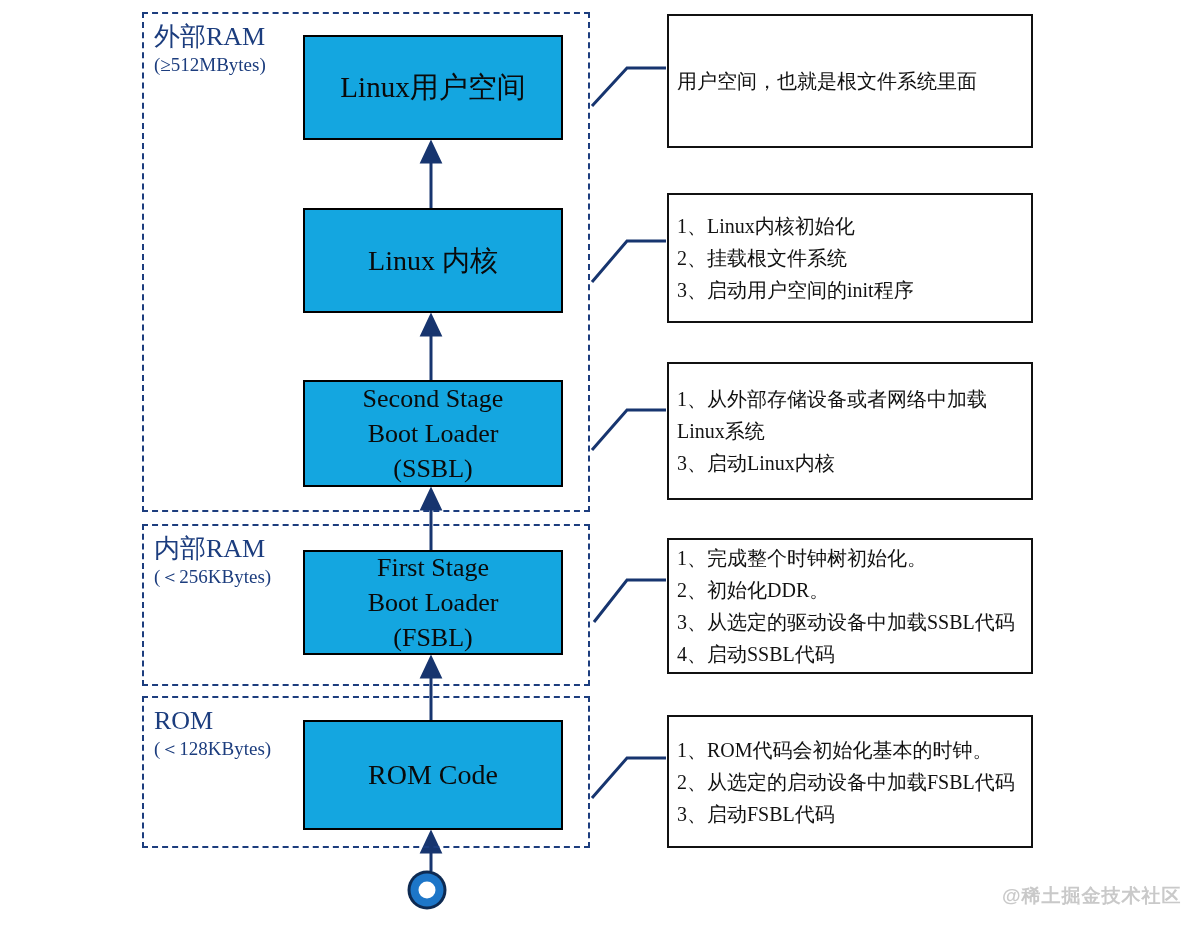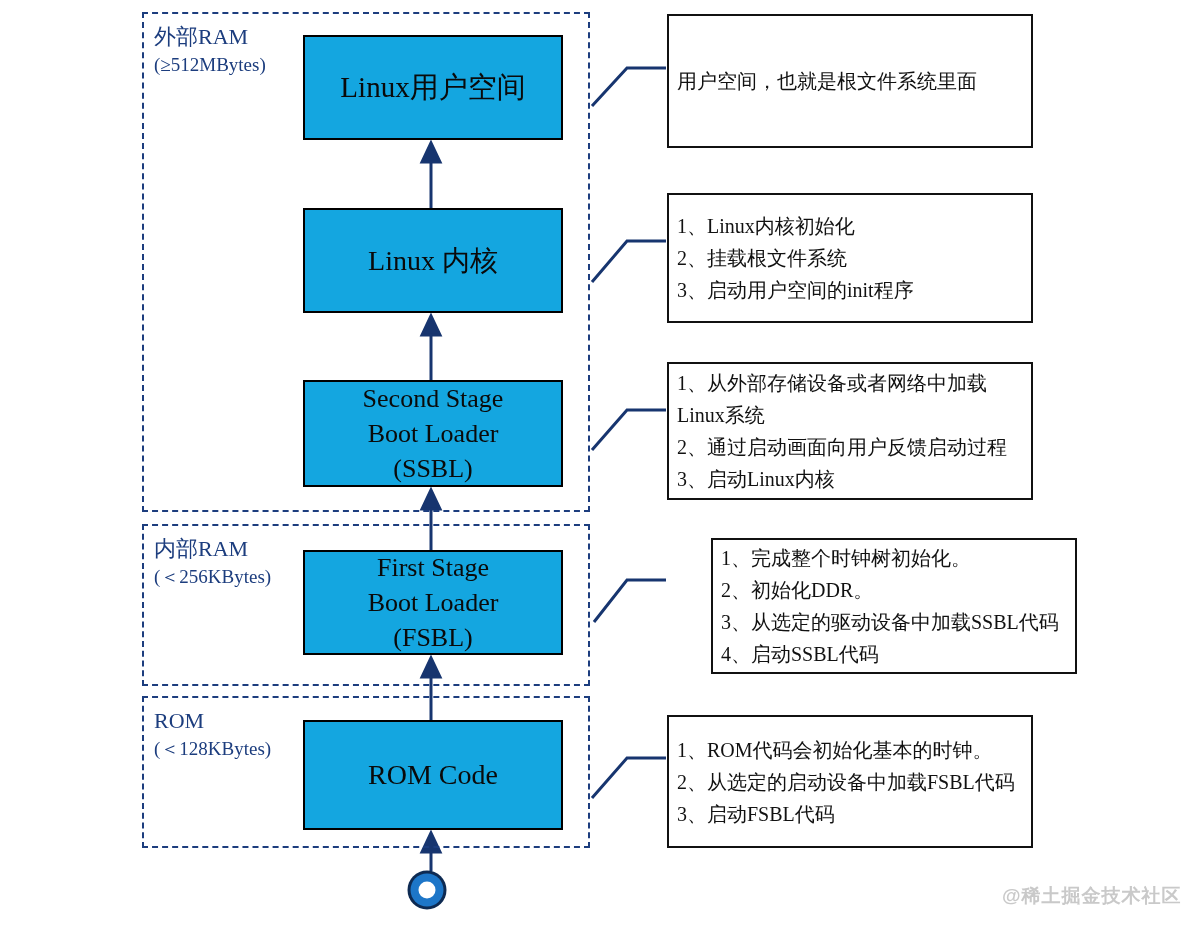--- a/index.html
+++ b/index.html
@@ -9,42 +9,42 @@
   }
   .connector-layer{position:absolute;left:0;top:0;width:1198px;height:937px;}
   .group{
     position:absolute;border:2px dashed #1c3d7e;background:transparent;
     box-sizing:border-box;
   }
   .g1{left:142px;top:12px;width:448px;height:500px;}
   .g2{left:142px;top:524px;width:448px;height:162px;}
   .g3{left:142px;top:696px;width:448px;height:152px;}
   .group-label{position:absolute;left:10px;top:8px;color:#1c3d7e;}
-  .group-title{font-size:22px;line-height:30px;}
+  .group-title{font-size:26px;line-height:30px;}
   .group-subtitle{font-size:19px;line-height:26px;}
   .node{
     position:absolute;left:303px;width:260px;background:#14a6e0;border:2px solid #000;
     box-sizing:border-box;display:flex;align-items:center;justify-content:center;
     text-align:center;color:#0a0a0a;white-space:pre-line;
   }
   .nodeA{top:35px;height:105px;font-size:29px;}
   .nodeB{top:208px;height:105px;font-size:28px;}
   .nodeC{top:380px;height:107px;font-size:26px;line-height:35px;}
   .nodeD{top:550px;height:105px;font-size:26px;line-height:35px;}
   .nodeE{top:720px;height:110px;font-size:28px;}
   .annotation{
     position:absolute;left:667px;width:366px;background:#ffffff;border:2px solid #111;
     box-sizing:border-box;display:flex;flex-direction:column;justify-content:center;
     padding:4px 8px;color:#111;font-size:20px;line-height:32px;
   }
   .annotation .line{white-space:nowrap;}
   .n1{top:14px;height:134px;}
   .n2{top:193px;height:130px;}
   .n3{top:362px;height:138px;}
-  .n4{top:538px;height:136px;margin-left:44px;}
+  .n4{top:538px;height:136px;}
   .n5{top:715px;height:133px;}
   .watermark{
     position:absolute;left:1002px;top:883px;color:#c9c9c9;font-size:19px;
     font-family:"Liberation Sans","DejaVu Sans",sans-serif;letter-spacing:1px;font-weight:bold;
   }
 </style>
 </head>
 <body>
 
 <div class="canvas">
@@ -117,21 +117,20 @@
     <div class="line">用户空间，也就是根文件系统里面</div>
   </div>
   <div class="annotation n2">
     <div class="line">1、Linux内核初始化</div>
     <div class="line">2、挂载根文件系统</div>
     <div class="line">3、启动用户空间的init程序</div>
   </div>
   <div class="annotation n3">
     <div class="line">1、从外部存储设备或者网络中加载</div>
     <div class="line">Linux系统</div>
-    <div class="line">2、通过启动画面向用户反馈启动过程</div>
     <div class="line">3、启动Linux内核</div>
   </div>
   <div class="annotation n4">
     <div class="line">1、完成整个时钟树初始化。</div>
     <div class="line">2、初始化DDR。</div>
     <div class="line">3、从选定的驱动设备中加载SSBL代码</div>
     <div class="line">4、启动SSBL代码</div>
   </div>
   <div class="annotation n5">
     <div class="line">1、ROM代码会初始化基本的时钟。</div>

